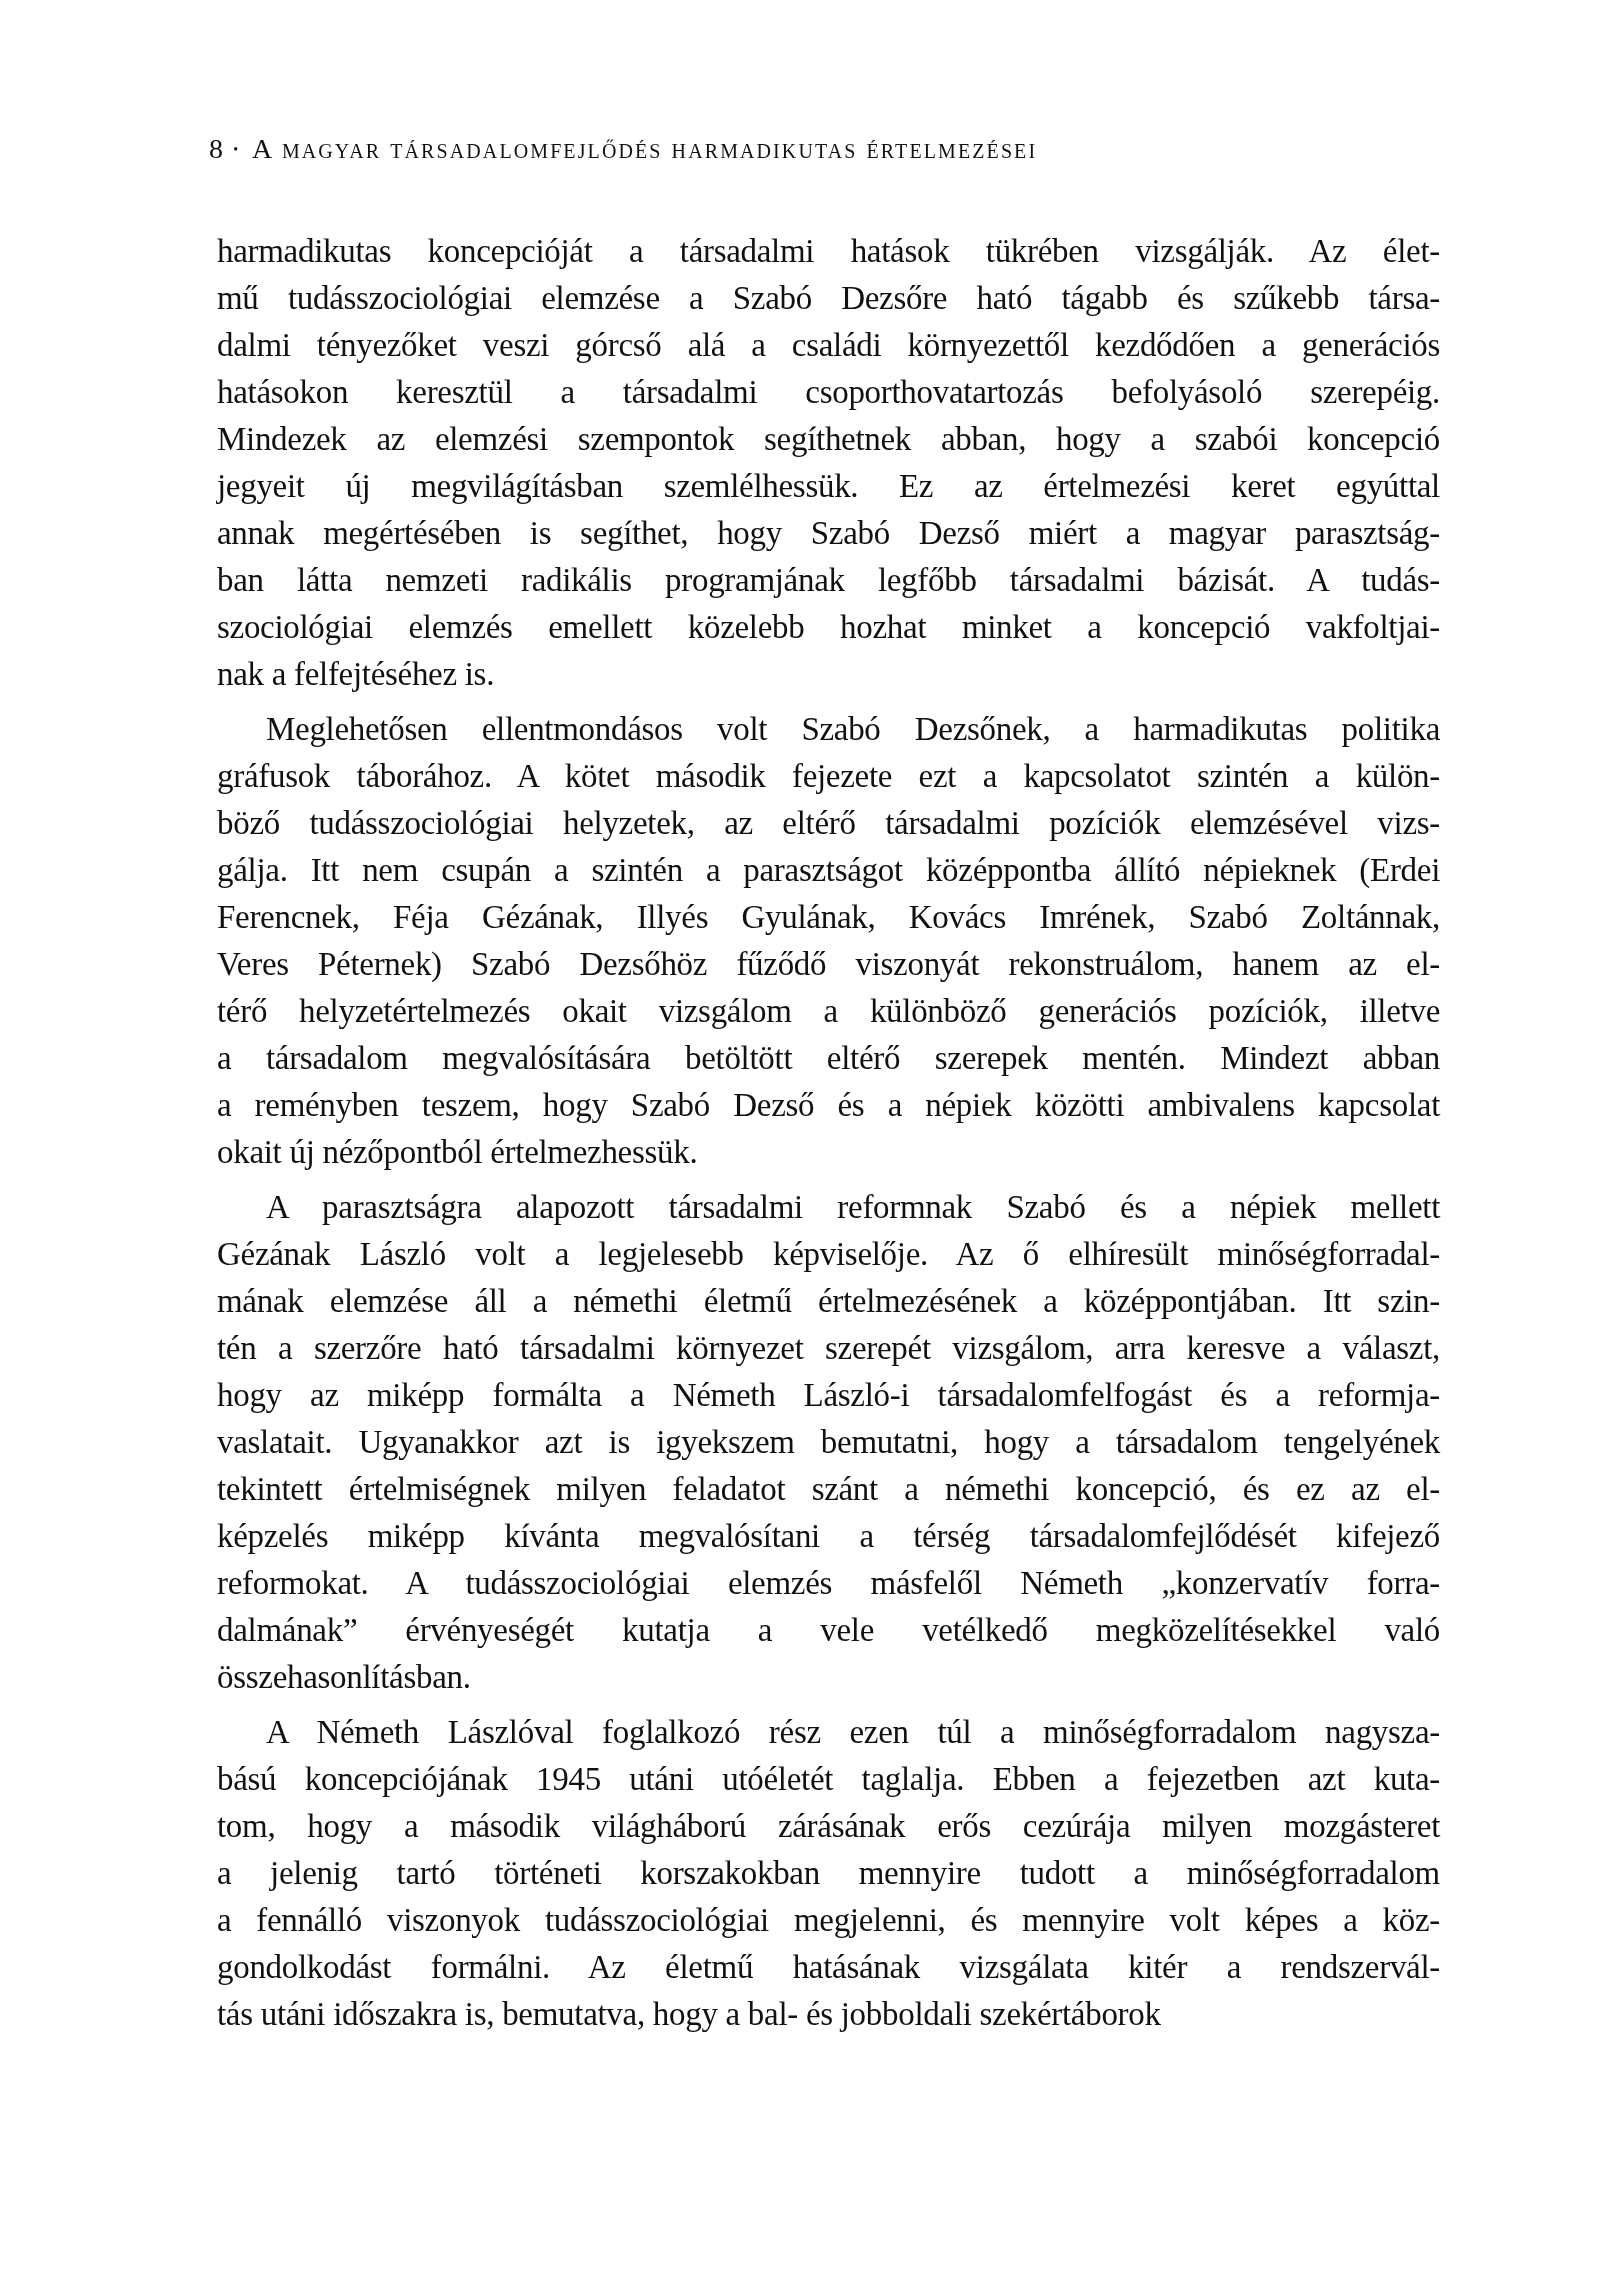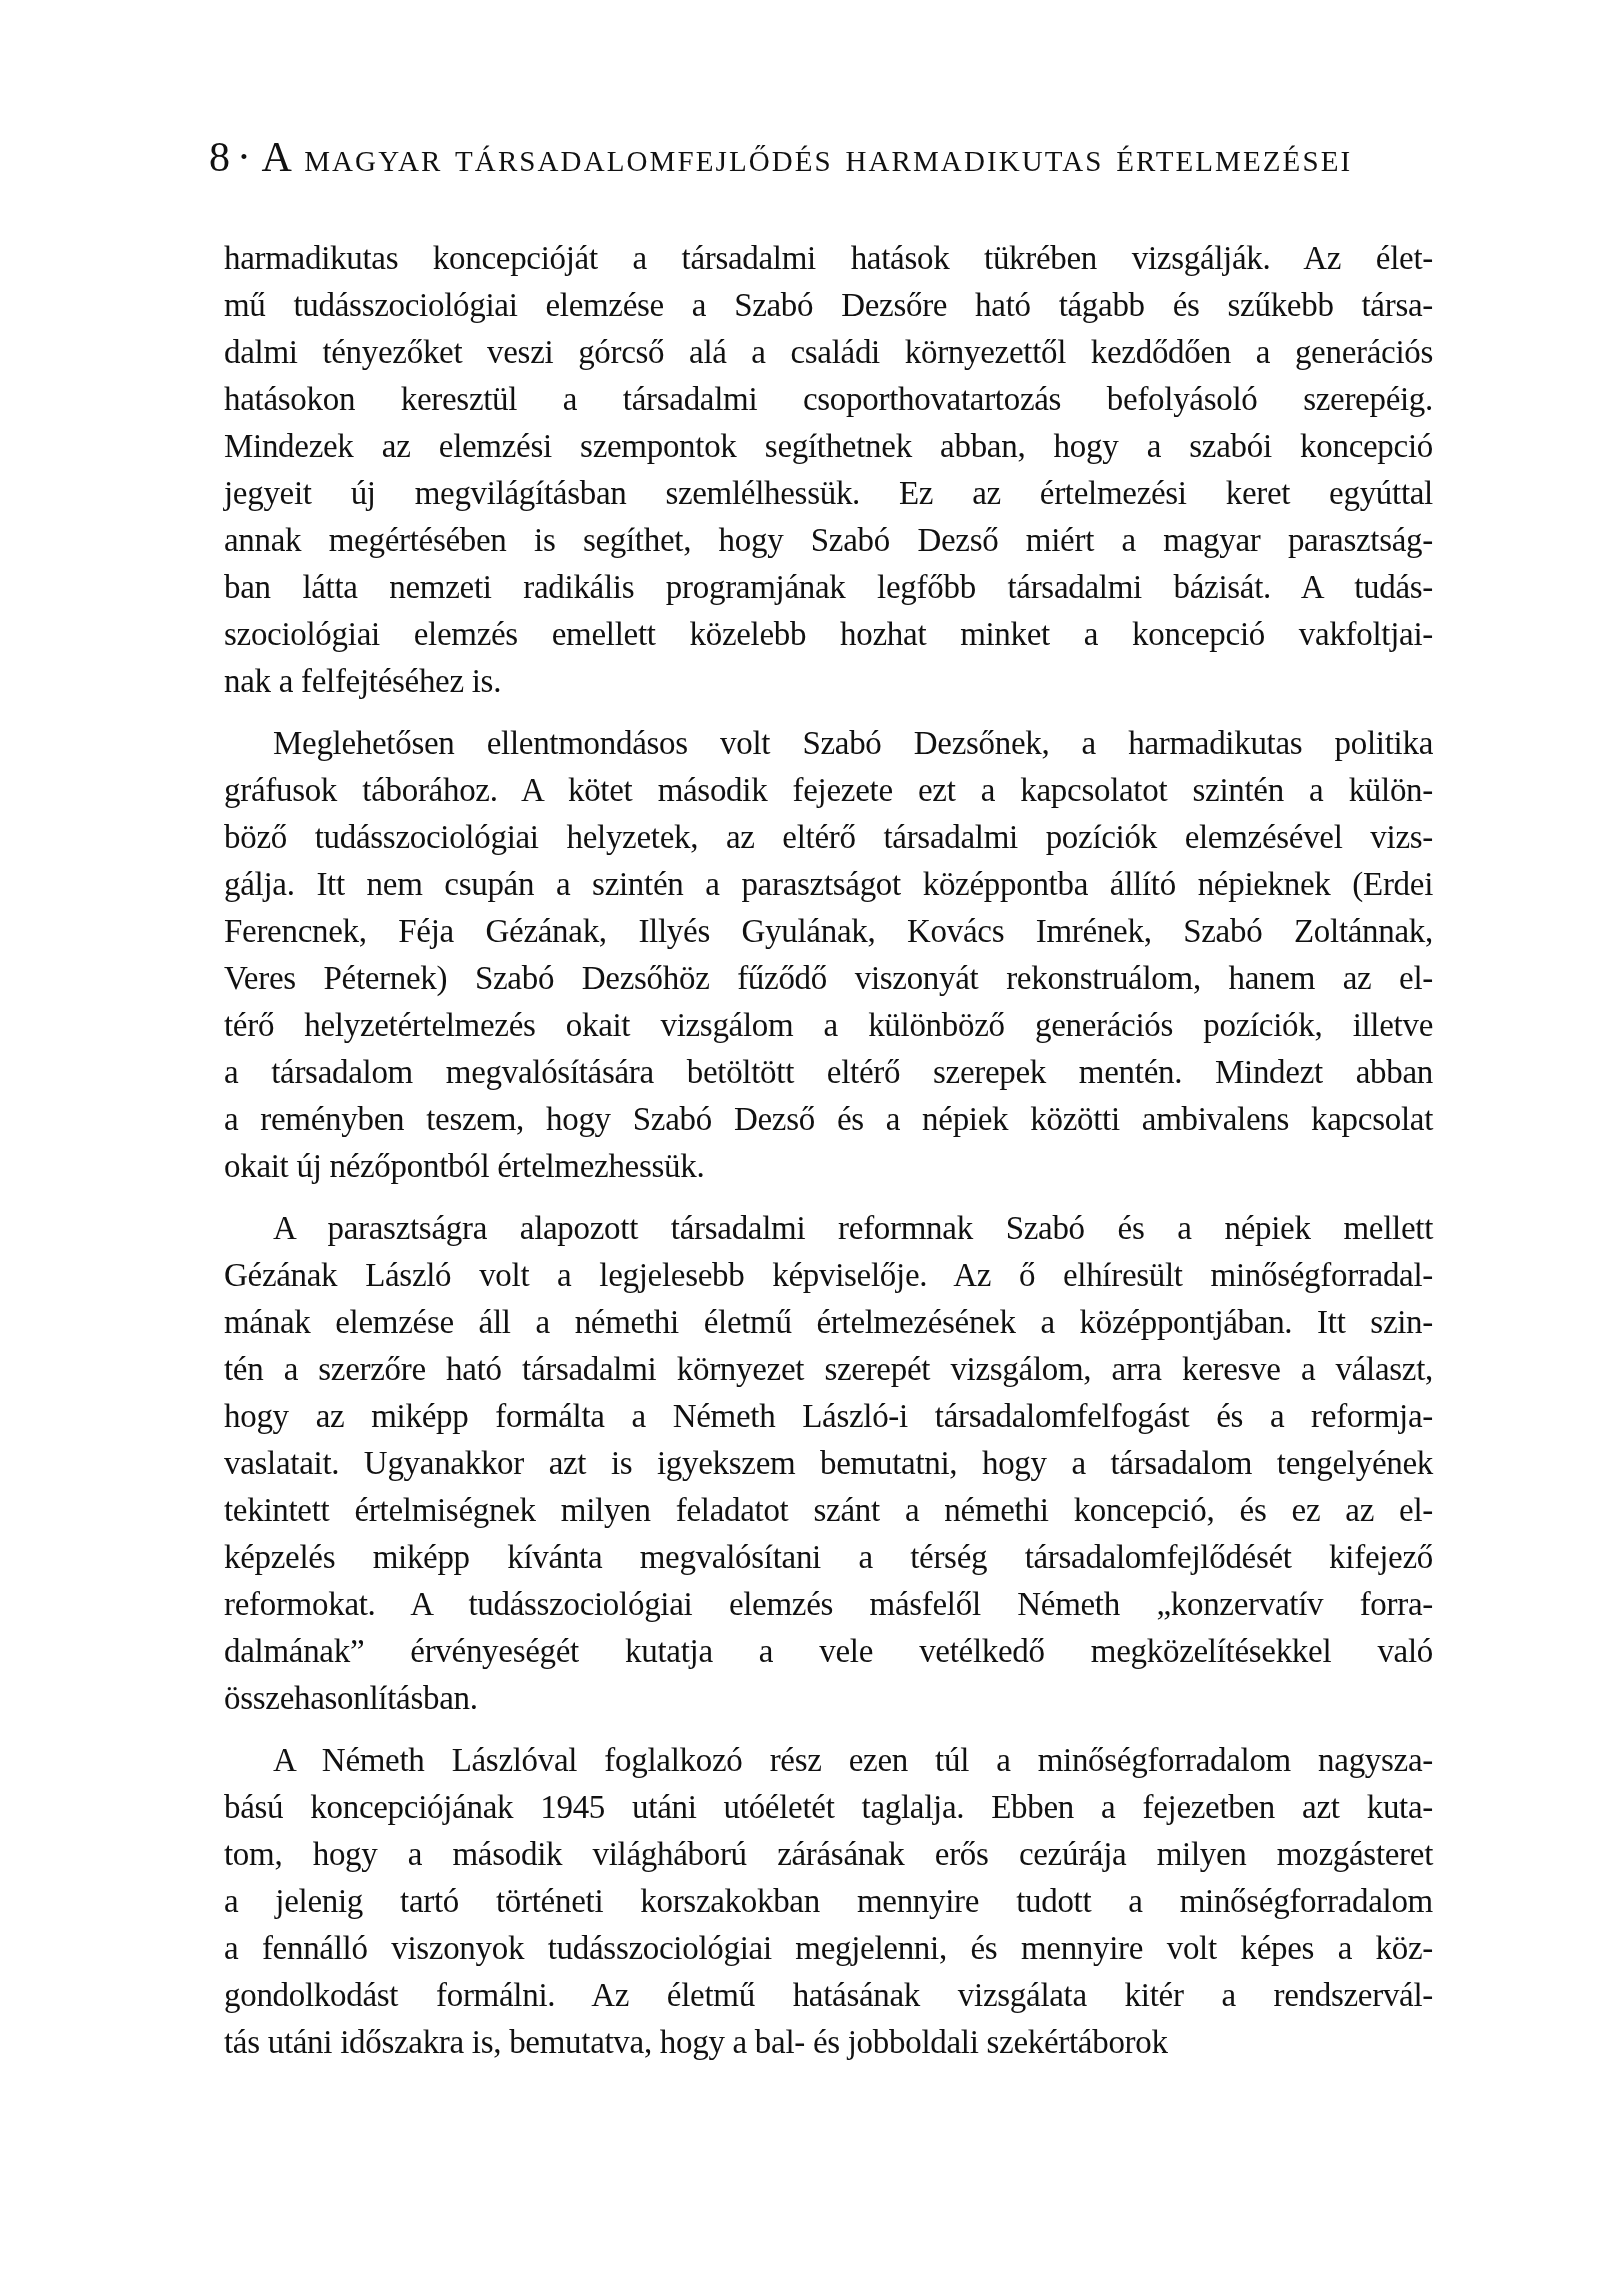--- a/index.html
+++ b/index.html
@@ -14,21 +14,21 @@
     background: #ffffff;
     overflow: hidden;
     font-family: "Liberation Serif", "DejaVu Serif", serif;
     color: #111111;
   }
   .running-header {
     position: absolute;
     left: 209px;
     top: 134px;
     width: 1239px;
-    font-size: 42px;
+    font-size: 28px;
     line-height: 1.1;
     white-space: nowrap;
     letter-spacing: 2.1px;
     color: #111111;
   }
   .running-header .page-number {
     font-variant: normal;
     letter-spacing: 0;
   }
   .running-header .bullet {
@@ -43,21 +43,21 @@
   }
   .body-text {
     position: absolute;
     left: 209px;
     top: 220px;
     width: 1239px;
     font-size: 33px;
     letter-spacing: -0.3px;
   }
   .para {
-    margin: 15px;
+    margin: 8px;
     padding: 0;
   }
   .line {
     line-height: 47px;
     height: 47px;
     text-align: justify;
     text-align-last: justify;
     -moz-text-align-last: justify;
     white-space: nowrap-disabled; 
   }

